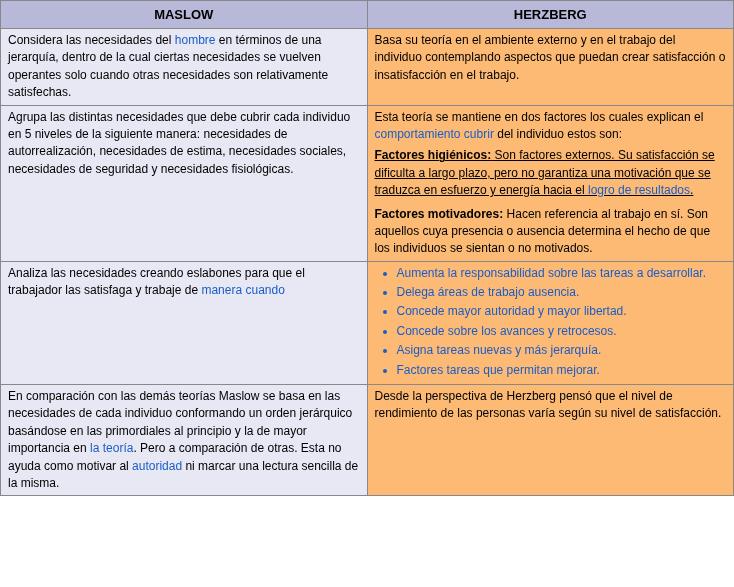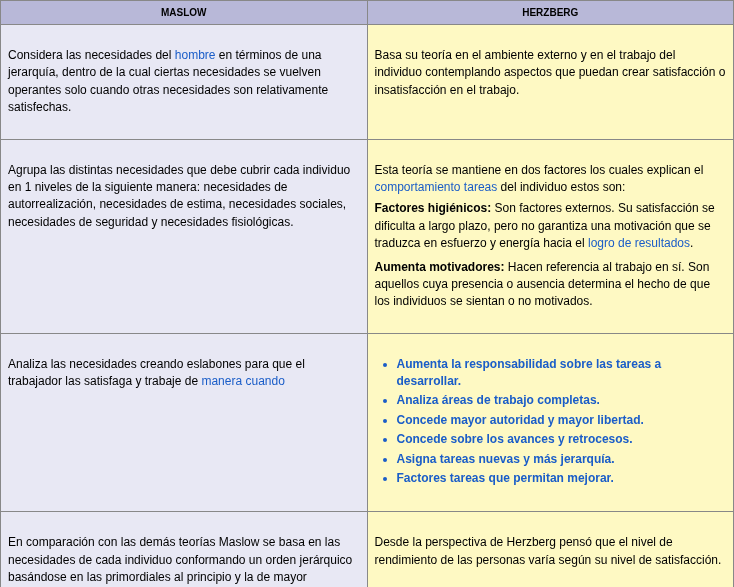--- a/index.html
+++ b/index.html
@@ -12,44 +12,43 @@
     table {
       width: 734px;
       border-collapse: collapse;
       table-layout: fixed;
     }
     th {
       background-color: #b8b8d8;
       border: 1px solid #888;
       text-align: center;
       font-weight: bold;
-      font-size: 10px;
+      font-size: 13px;
       padding: 6px 4px;
       color: #000;
     }
     td {
       border: 1px solid #888;
       vertical-align: top;
-      padding: 22px 7px;
+      padding: 3px 7px;
       line-height: 1.45;
       color: #000;
     }
     td.maslow-cell {
       background-color: #e8e8f4;
       width: 50%;
     }
     td.herzberg-cell {
-      background-color: #fef9c3;
+      background-color: #fdba74;
       width: 50%;
     }
     .blue-text { color: #1a5dc8; }
     ul.herzberg-list {
       list-style: disc;
       padding-left: 22px;
-      font-weight: bold;
     }
     ul.herzberg-list li {
       margin-bottom: 2px;
       color: #1a5dc8;
     }
     .herzberg-top {
       margin-bottom: 4px;
     }
     .factor-label {
       font-weight: bold;
@@ -71,47 +70,47 @@
       <td class="maslow-cell">
         <span>Considera las necesidades del <span class="blue-text">hombre</span> en términos de una jerarquía, dentro de la cual ciertas necesidades se vuelven operantes solo cuando otras necesidades son relativamente satisfechas.</span>
       </td>
       <td class="herzberg-cell">
         <span>Basa su teoría en el ambiente externo y en el trabajo del individuo contemplando aspectos que puedan crear satisfacción o insatisfacción en el trabajo.</span>
       </td>
     </tr>
 
     <tr>
       <td class="maslow-cell">
-        <span>Agrupa las distintas necesidades que debe cubrir cada individuo en 1 niveles de la siguiente manera: necesidades de autorrealización, necesidades de estima, necesidades sociales, necesidades de seguridad y necesidades fisiológicas.</span>
+        <span>Agrupa las distintas necesidades que debe cubrir cada individuo en 5 niveles de la siguiente manera: necesidades de autorrealización, necesidades de estima, necesidades sociales, necesidades de seguridad y necesidades fisiológicas.</span>
       </td>
       <td class="herzberg-cell">
-        <p class="herzberg-top">Esta teoría se mantiene en dos factores los cuales explican el <span class="blue-text">comportamiento tareas</span> del individuo estos son:</p>
-        <p style="margin-bottom:6px;"><span class="factor-label">Factores higiénicos:</span> Son factores externos. Su satisfacción se dificulta a largo plazo, pero no garantiza una motivación que se traduzca en esfuerzo y energía hacia el <span class="blue-text">logro de resultados</span>.</p>
-        <p><span class="factor-label">Aumenta motivadores:</span> Hacen referencia al trabajo en sí. Son aquellos cuya presencia o ausencia determina el hecho de que los individuos se sientan o no motivados.</p>
+        <p class="herzberg-top">Esta teoría se mantiene en dos factores los cuales explican el <span class="blue-text">comportamiento cubrir</span> del individuo estos son:</p>
+        <p style="margin-bottom:6px;text-decoration:underline;"><span class="factor-label">Factores higiénicos:</span> Son factores externos. Su satisfacción se dificulta a largo plazo, pero no garantiza una motivación que se traduzca en esfuerzo y energía hacia el <span class="blue-text">logro de resultados</span>.</p>
+        <p><span class="factor-label">Factores motivadores:</span> Hacen referencia al trabajo en sí. Son aquellos cuya presencia o ausencia determina el hecho de que los individuos se sientan o no motivados.</p>
       </td>
     </tr>
 
     <tr>
       <td class="maslow-cell">
         <span>Analiza las necesidades creando eslabones para que el trabajador las satisfaga y trabaje de <span class="blue-text">manera cuando</span></span>
       </td>
       <td class="herzberg-cell">
         <ul class="herzberg-list">
           <li><span>Aumenta la responsabilidad sobre las tareas a desarrollar.</span></li>
-          <li><span>Analiza áreas de trabajo completas.</span></li>
+          <li><span>Delega áreas de trabajo ausencia.</span></li>
           <li><span>Concede mayor autoridad y mayor libertad.</span></li>
           <li><span>Concede sobre los avances y retrocesos.</span></li>
           <li><span>Asigna tareas nuevas y más jerarquía.</span></li>
           <li><span>Factores tareas que permitan mejorar.</span></li>
         </ul>
       </td>
     </tr>
 
     <tr>
       <td class="maslow-cell">
-        <span>En comparación con las demás teorías Maslow se basa en las necesidades de cada individuo conformando un orden jerárquico basándose en las primordiales al principio y la de mayor importancia en <span class="blue-text">la teoría</span>. Pero a comparación de otras. Esta no ayuda como motivar al <span class="blue-text">individuos</span> ni marcar una lectura sencilla de la misma.</span>
+        <span>En comparación con las demás teorías Maslow se basa en las necesidades de cada individuo conformando un orden jerárquico basándose en las primordiales al principio y la de mayor importancia en <span class="blue-text">la teoría</span>. Pero a comparación de otras. Esta no ayuda como motivar al <span class="blue-text">autoridad</span> ni marcar una lectura sencilla de la misma.</span>
       </td>
       <td class="herzberg-cell">
         <span>Desde la perspectiva de Herzberg pensó que el nivel de rendimiento de las personas varía según su nivel de satisfacción.</span>
       </td>
     </tr>
   </tbody>
 </table>
 
 </body></html>

